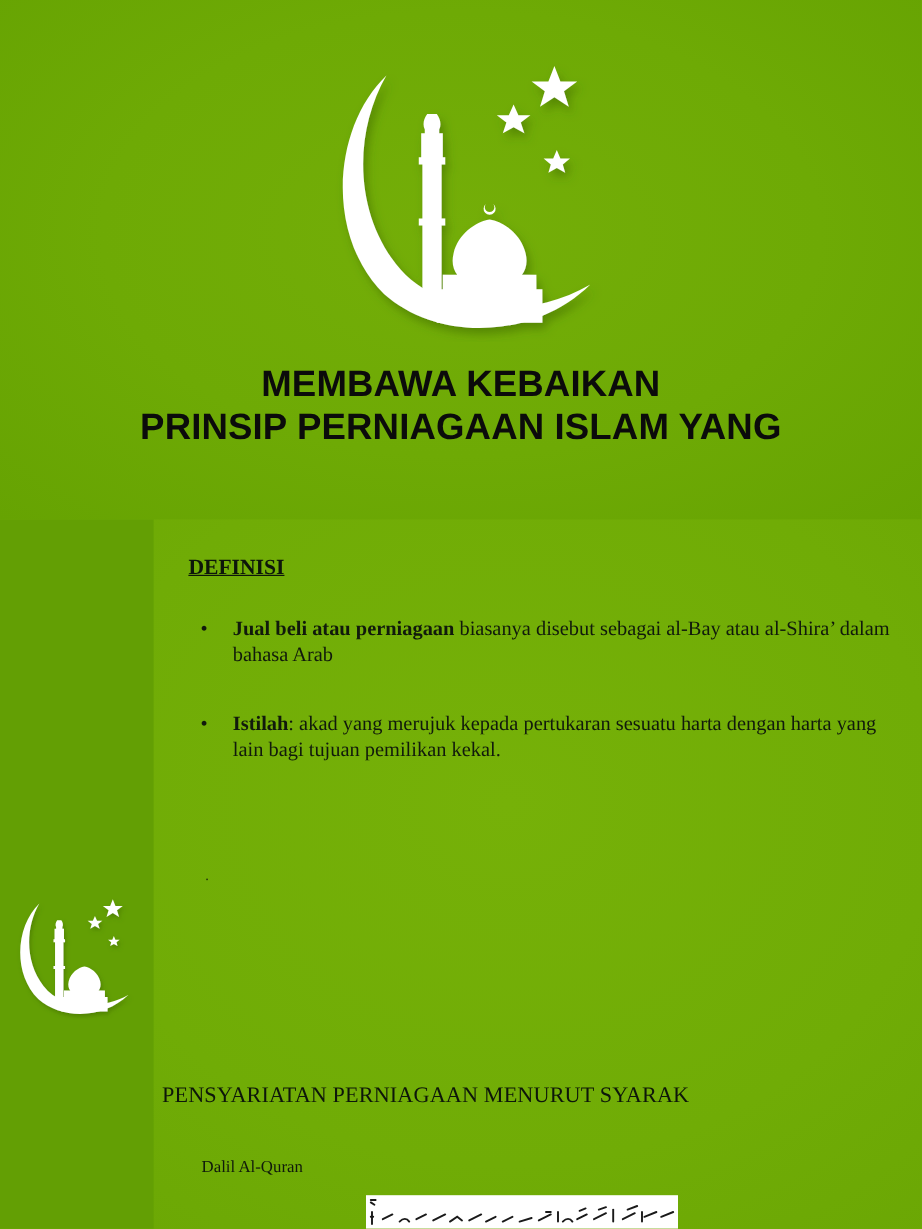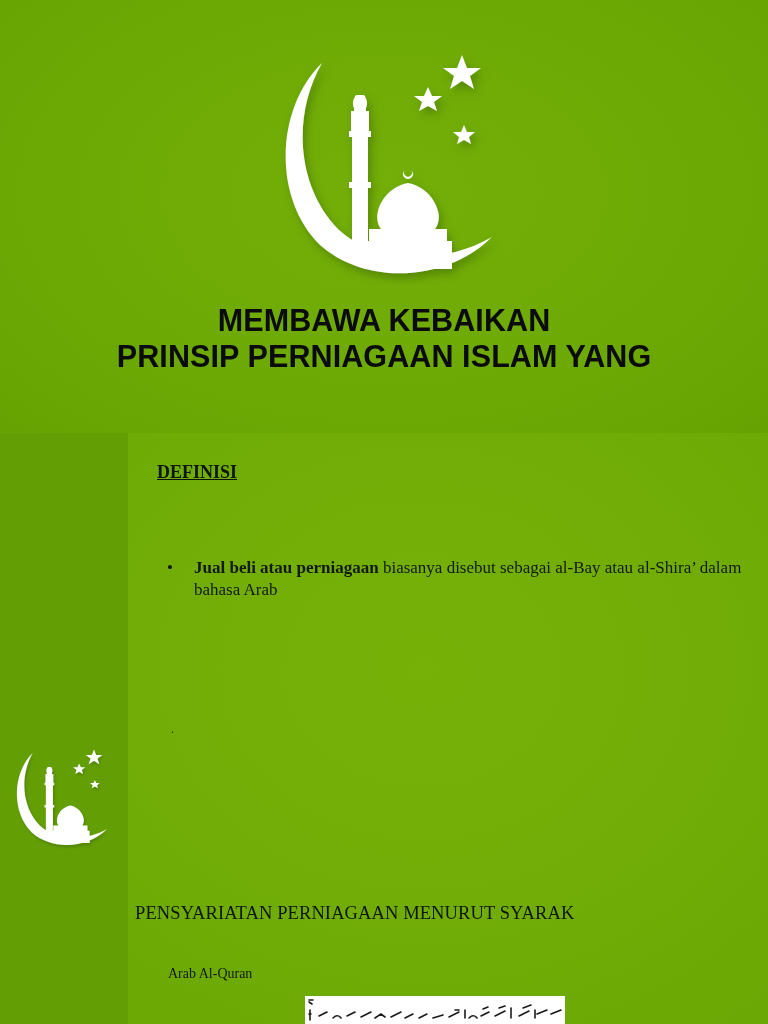--- a/index.html
+++ b/index.html
@@ -29,21 +29,21 @@
     font-size:30.5px; line-height:36px; letter-spacing:0.1px;
   }
   .title span { display:block; }
   .h-def {
     position:absolute; left:157px; top:462px;
     font-weight:bold; font-size:18px; color:#0d160a;text-decoration:underline;
   }
   .bullets { position:absolute; left:167px; top:513px; width:590px; margin:0; padding:0; list-style:none; }
   .bullets li {
     position:relative; padding-left:27px; font-size:17px; line-height:22px;
-    color:#111a0c; margin-bottom:35px;margin-top:44px;
+    color:#111a0c; margin-bottom:35px;
   }
   .bullets li::before { content:"•"; position:absolute; left:0; top:0; }
   .bullets b { font-weight:bold; }
   .dot { position:absolute; left:171px; top:722px; font-size:12px; color:#1a2a10; }
   .h-pens {
     position:absolute; left:135px; top:903px;
     font-weight:normal; font-size:18.5px; color:#0d160a; letter-spacing:0.1px;
   }
   .dalil { position:absolute; left:168px; top:966px; font-size:14px; color:#101a0b; }
   .quran-image {
@@ -89,26 +89,27 @@
     <polygon points="192,10 197,23 211,23 200,31 204,44 192,36 180,44 184,31 173,23 187,23"></polygon>
     <polygon points="158,42 162,51 172,51 164,57 167,66 158,61 149,66 152,57 144,51 154,51"></polygon>
     <polygon points="194,80 197,87 205,87 199,92 201,99 194,95 187,99 189,92 183,87 191,87"></polygon>
   </g>
 </svg>
 
 <div class="h-def">DEFINISI</div>
 
 <ul class="bullets">
   <li><b>Jual beli  atau  perniagaan</b><span> biasanya disebut sebagai al-Bay  atau al-Shira’ dalam bahasa Arab</span></li>
+  <li><b>Istilah</b><span>: akad yang merujuk kepada pertukaran sesuatu harta dengan harta yang lain bagi tujuan pemilikan kekal.</span></li>
 </ul>
 
 <div class="dot">.</div>
 
 <div class="h-pens">PENSYARIATAN PERNIAGAAN MENURUT SYARAK</div>
-<div class="dalil">Arab Al-Quran</div>
+<div class="dalil">Dalil Al-Quran</div>
 
 <div class="quran-image" title="Arabic Quran verse text image">
   <svg width="260" height="28" viewBox="0 0 260 28">
     <g stroke="#1a1a1a" stroke-width="1.6" fill="none" stroke-linecap="round">
       <path d="M4 4 l4 0 M4 6 l3 2"></path>
       <path d="M5 14 l0 10 M4 18 l2 0"></path>
       <path d="M14 20 l8 -4"></path>
         <path d="M28 22 c 3 -3 6 -3 8 0"></path>
         <path d="M42 20 l8 -4"></path>
       <path d="M56 21 l10 -5"></path>

